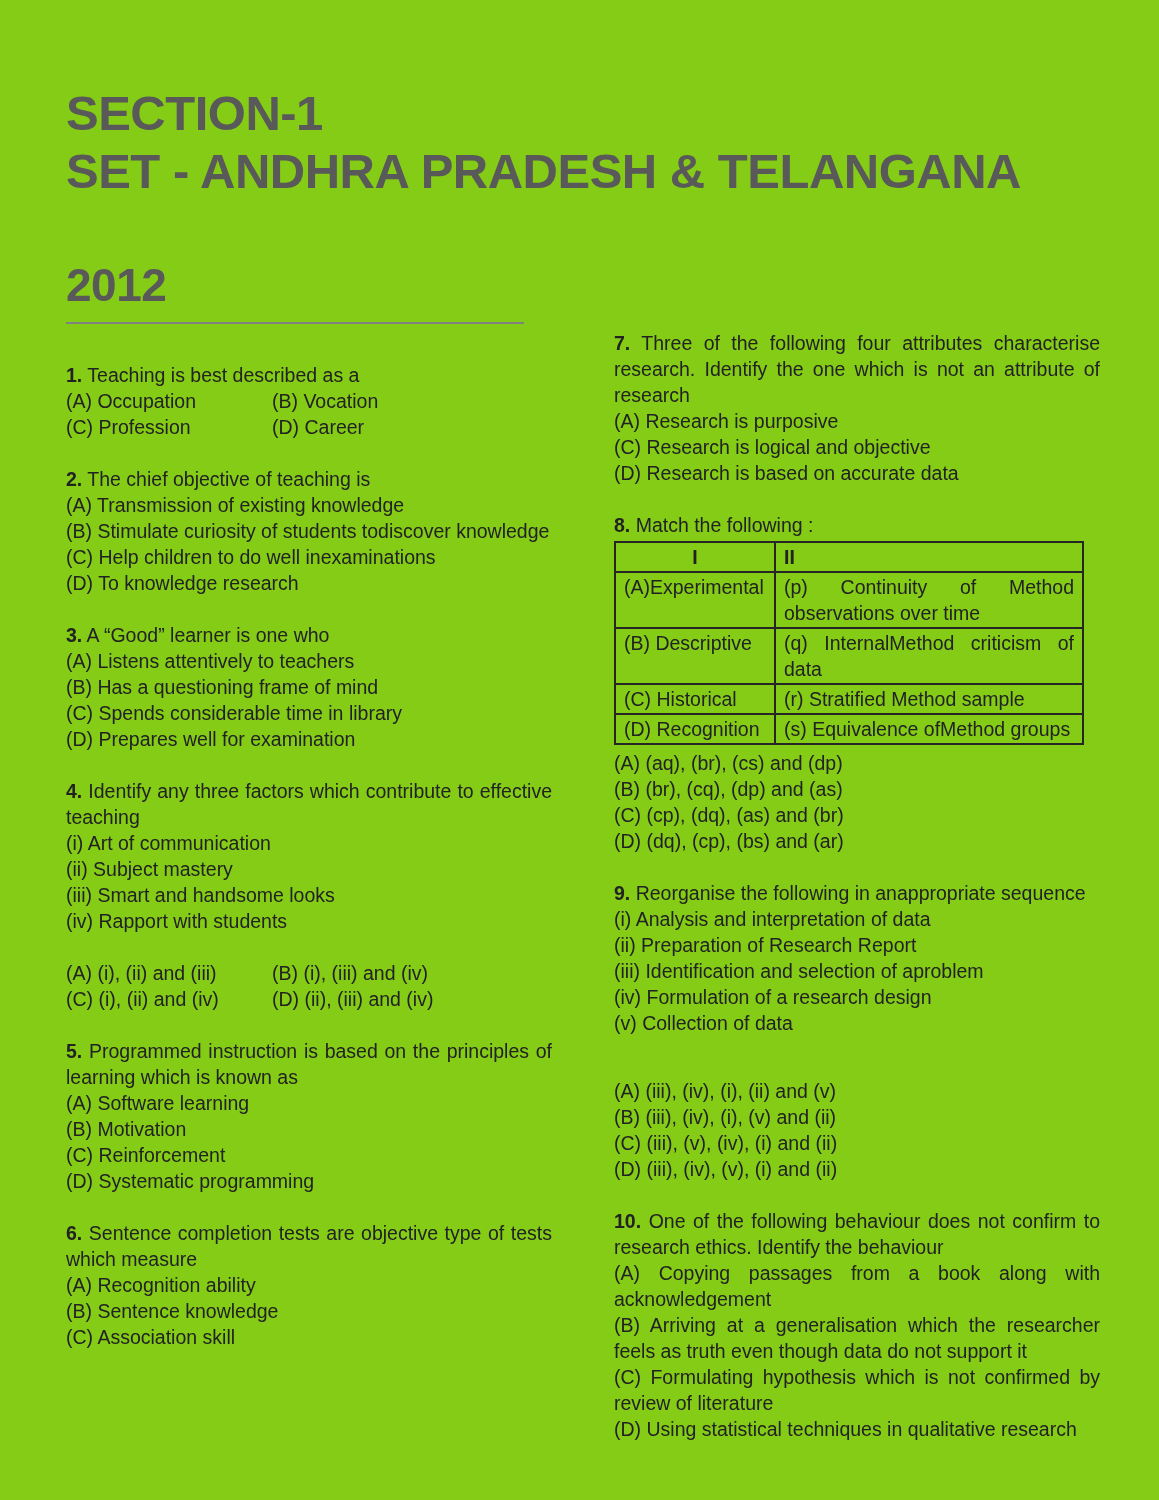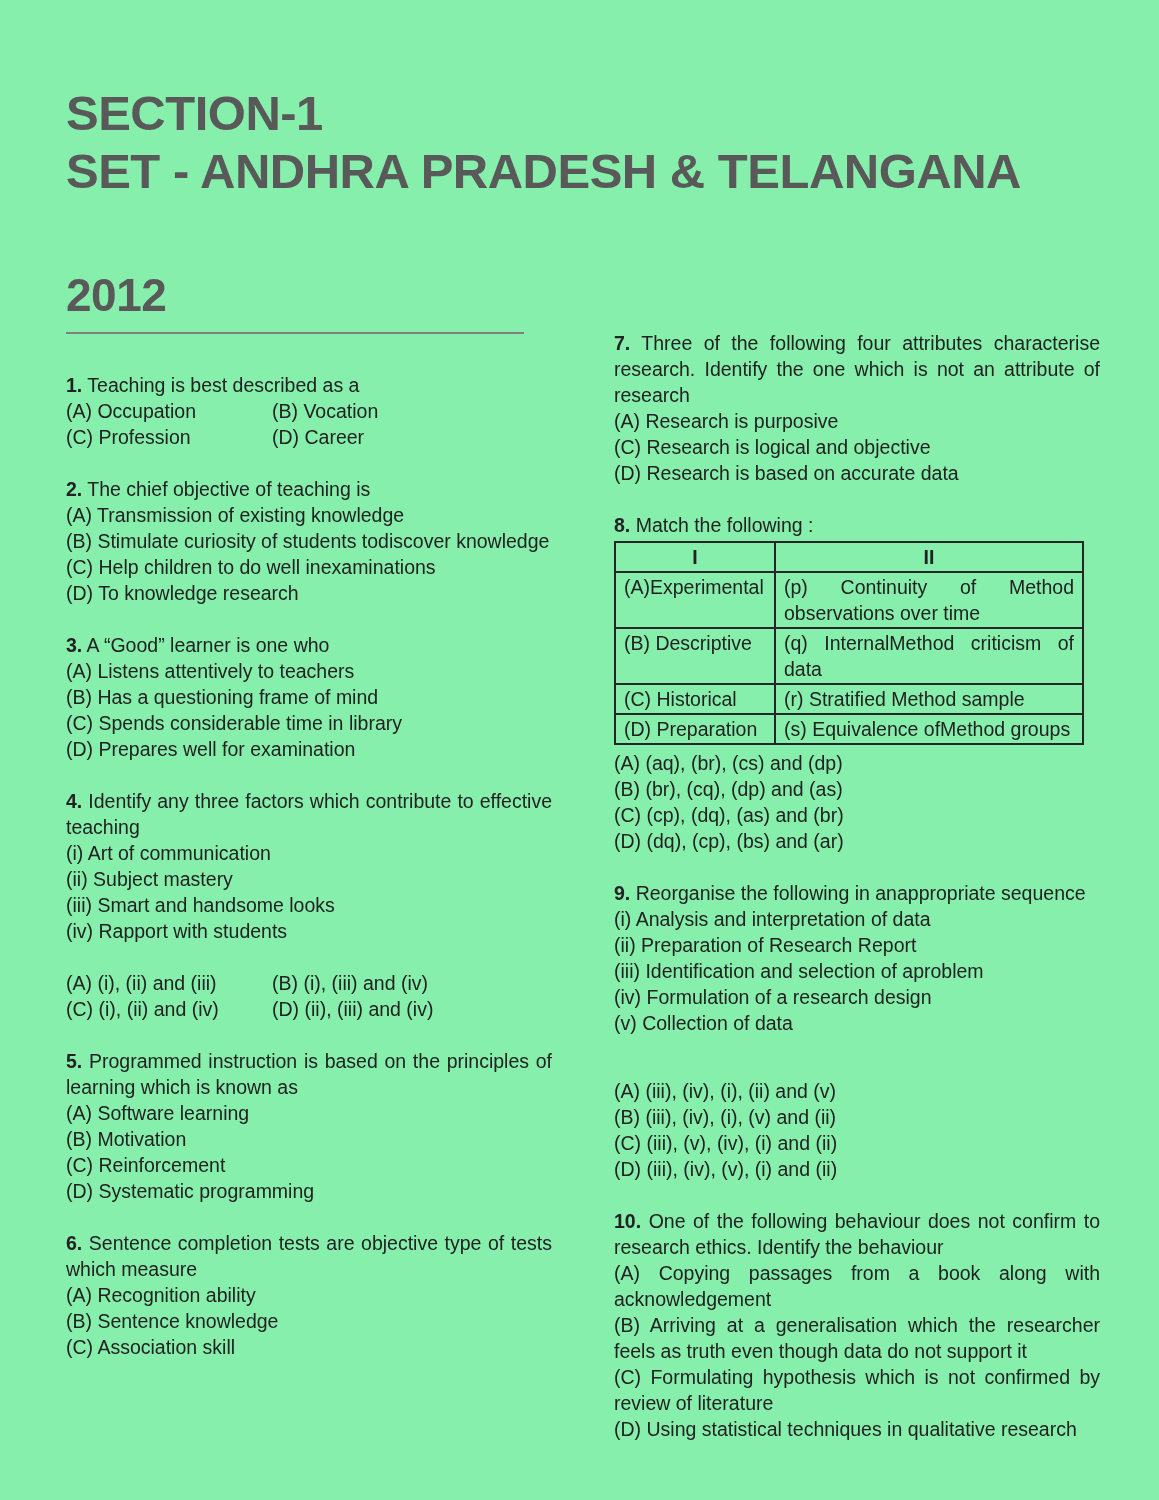--- a/index.html
+++ b/index.html
@@ -1,26 +1,26 @@
 <!DOCTYPE html>
 <html><head>
 <meta charset="utf-8">
 <style>
   html,body { margin:0; padding:0; background:#ffffff; }
   .page {
-    position:relative; width:1159px; height:1500px; background:#86efac;
+    position:relative; width:1159px; height:1500px; background:#84cc16;
     font-family:"Liberation Sans", sans-serif; color:#222222; overflow:hidden;
   }
   .doc-header { position:absolute; left:66px; top:84px; }
   .doc-header .h-line {
     margin:0; font-size:49px; line-height:58px; font-weight:bold;
     color:#595959; letter-spacing:-0.5px; white-space:nowrap;
   }
   .col { position:absolute; width:486px; font-size:19.5px; line-height:26px; }
-  .col-left  { left:66px;  top:268px; }
+  .col-left  { left:66px;  top:258px; }
   .col-right { left:614px; top:330px; }
   .year {
     margin:0; font-size:46px; line-height:54px; font-weight:bold;
     color:#595959; letter-spacing:-0.5px;
   }
   .rule { border:none; border-top:2px solid #808080; width:458px; margin:10px 0 0 0; }
   .q { margin-top:26px; }
   .q.first { margin-top:38px; }
   .col-right .q:first-child { margin-top:0; }
   .q p { margin:0; text-align:justify; }
@@ -28,21 +28,21 @@
   .optgrid { display:grid; grid-template-columns:206px 1fr; }
   .optgrid.gap-above { margin-top:26px; }
   .opts.gap-above { margin-top:42px; }
   .match-table {
     border-collapse:collapse; width:470px; margin:3px 0 5px 0;
     table-layout:fixed; font-size:19.5px; line-height:26px;
   }
   .match-table th, .match-table td {
     border:2px solid #262626; padding:1px 8px; vertical-align:top;
   }
-  .match-table th { font-weight:bold; text-align:center; }
+  .match-table th { font-weight:bold; text-align:left; }
   .match-table th.c1 { text-align:center; }
   .match-table td.c2 { text-align:justify;border-radius:13px; }
 </style>
 </head>
 <body>
 
 <div class="page">
 
   <div class="doc-header">
     <h1 class="h-line">SECTION-1</h1>
@@ -138,21 +138,21 @@
           </tr>
           <tr>
             <td>(B) Descriptive</td>
             <td class="c2">(q) InternalMethod criticism of data</td>
           </tr>
           <tr>
             <td>(C) Historical</td>
             <td class="c2">(r) Stratified Method sample</td>
           </tr>
           <tr>
-            <td>(D) Preparation</td>
+            <td>(D) Recognition</td>
             <td class="c2">(s) Equivalence ofMethod groups</td>
           </tr>
         </tbody>
       </table>
       <p>(A) (aq), (br), (cs) and (dp)</p>
       <p>(B) (br), (cq), (dp) and (as)</p>
       <p>(C) (cp), (dq), (as) and (br)</p>
       <p>(D) (dq), (cp), (bs) and (ar)</p>
     </div>
 

